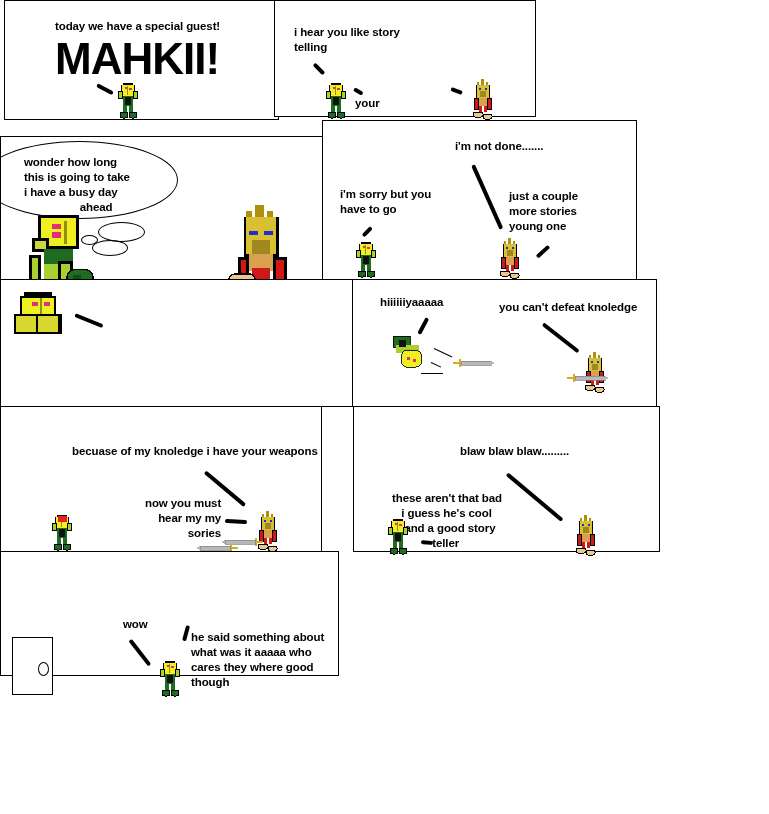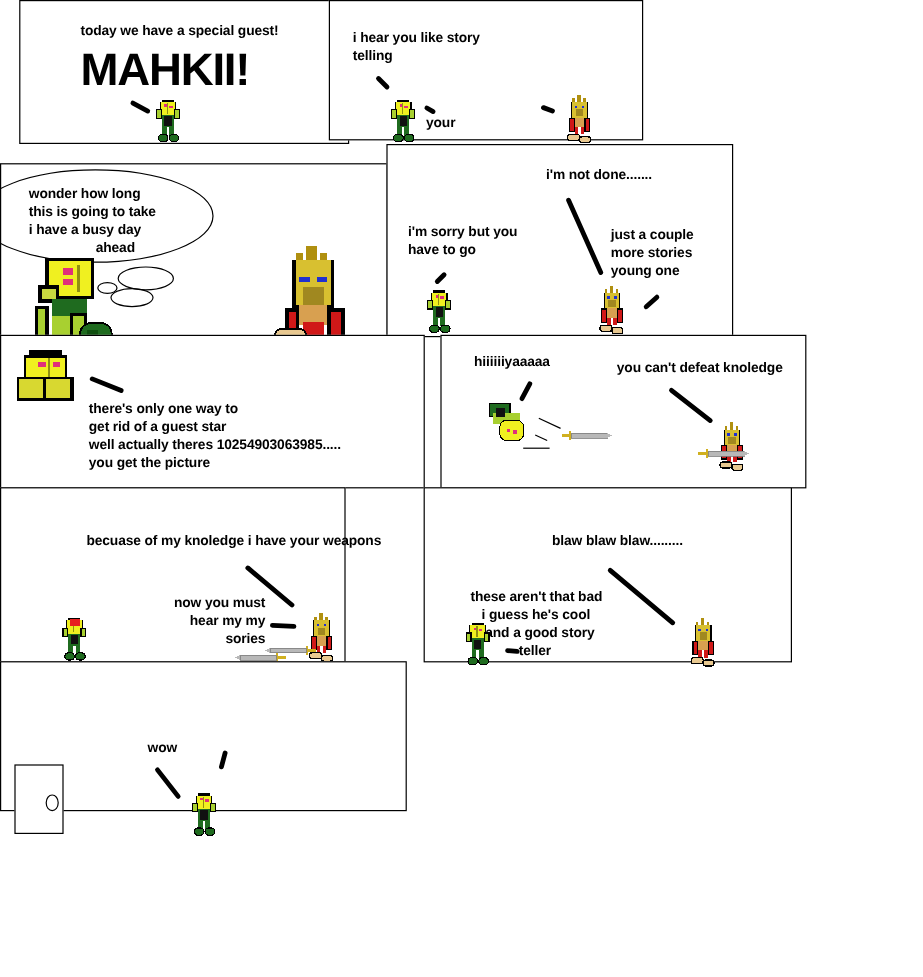--- a/index.html
+++ b/index.html
@@ -1,19 +1,19 @@
 <!DOCTYPE html>
 <html><head>
 <meta charset="utf-8">
 <style>
   html, body { margin:0; padding:0; background:#ffffff; }
   body { width:769px; height:814px; position:relative; overflow:hidden; font-family:"Liberation Sans", sans-serif; }
   .panel { position:absolute; border:1px solid #000; background:#fff; box-sizing:border-box; }
   .txt { position:absolute; font-size:11.5px; font-weight:bold; color:#000; line-height:15px; white-space:pre; letter-spacing:-0.1px; }
-  .big { font-size:38px; line-height:40px; font-weight:bold; letter-spacing:-1px; }
+  .big { font-size:44px; line-height:40px; font-weight:bold; letter-spacing:-1px; }
   .stroke { position:absolute; background:#000; height:4px; border-radius:2px; transform-origin:0 50%; }
   .thin { position:absolute; background:#000; height:1px; transform-origin:0 50%; }
   svg.spr { position:absolute; overflow:visible; shape-rendering:crispEdges; }
   .bubble { position:absolute; border:1px solid #000; border-radius:50%; background:transparent; }
   .door { position:absolute; border:1px solid #000; background:#fff; }
   .knob { position:absolute; border:1px solid #000; border-radius:50%; width:9px; height:12px; }
 </style>
 </head>
 <body>
 
@@ -61,21 +61,21 @@
 
     <g id="sword">
       <rect x="0" y="3" width="7" height="2" fill="#d0b020"></rect>
       <rect x="6" y="0" width="2" height="8" fill="#d0b020"></rect>
       <rect x="8" y="2" width="30" height="4" fill="#b8b8b8" stroke="#808080" stroke-width="0.7"></rect>
       <polygon points="38,2 42,4 38,6" fill="#b8b8b8"></polygon>
     </g>
   </defs>
 </svg>
 
-<div class="panel" style="left:16px;top:0;width:275px;height:120px;">
+<div class="panel" style="left:4px;top:0;width:275px;height:120px;">
   <div class="txt" style="left:50px;top:18px;">today we have a special guest!</div>
   <div class="txt big" style="left:50px;top:38px;">MAHKII!</div>
   <div class="stroke" style="left:92px;top:82px;width:18px;transform:rotate(28deg);"></div>
   <svg class="spr" style="left:112px;top:82px;" width="24" height="38">
       <use href="#mahkii"></use>
     </svg>
 </div>
 
 <div class="panel" style="left:274px;top:0;width:262px;height:117px;">
   <div class="txt" style="left:19px;top:24px;">i hear you like story
@@ -132,21 +132,21 @@
     <rect x="5" y="19" width="2" height="8" fill="#d01818"></rect>
     <rect x="16" y="18" width="5" height="12" fill="#000"></rect>
     <rect x="17" y="19" width="3" height="10" fill="#d01818"></rect>
     <rect x="9" y="22" width="6" height="8" fill="#d01818"></rect>
     <rect x="1" y="24" width="9" height="7" rx="2" fill="#e8c890" stroke="#000" stroke-width="0.5"></rect>
     <rect x="3" y="26" width="1" height="4" fill="#a88850"></rect>
     <rect x="6" y="26" width="1" height="4" fill="#a88850"></rect>
   </svg>
 </div>
 
-<div class="panel" style="left:322px;top:120px;width:289px;height:161px;">
+<div class="panel" style="left:322px;top:120px;width:315px;height:161px;">
   <div class="txt" style="left:132px;top:18px;">i'm not done.......</div>
   <div class="stroke" style="left:150px;top:42px;width:70px;transform:rotate(66deg);"></div>
   <div class="txt" style="left:17px;top:66px;">i'm sorry but you
 have to go</div>
   <div class="stroke" style="left:40px;top:113px;width:12px;transform:rotate(-45deg);"></div>
   <svg class="spr" style="left:32px;top:121px;" width="24" height="38">
       <use href="#mahkii"></use>
     </svg>
   <div class="txt" style="left:186px;top:68px;">just a couple
 more stories
@@ -163,27 +163,23 @@
     <rect x="3" y="2" width="18" height="14" fill="#000"></rect>
     <rect x="4" y="3" width="16" height="12" fill="#f0f020"></rect>
     <rect x="9" y="5" width="3" height="2" fill="#e0307a"></rect>
     <rect x="15" y="5" width="3" height="2" fill="#e0307a"></rect>
     <rect x="13" y="3" width="1" height="11" fill="#909010"></rect>
     <rect x="0" y="11" width="24" height="10" fill="#000"></rect>
     <rect x="1" y="12" width="10" height="8" fill="#d8d830"></rect>
     <rect x="12" y="12" width="10" height="8" fill="#d8d830"></rect>
   </svg>
   <div class="stroke" style="left:74px;top:33px;width:30px;transform:rotate(22deg);"></div>
-  <div class="txt" style="left:73px;top:54px;">there's only one way to
-get rid of a guest star
-well actually theres 10254903063985.....
-you get the picture</div>
-</div>
-
-<div class="panel" style="left:352px;top:279px;width:305px;height:128px;margin-left:15px;">
+</div>
+
+<div class="panel" style="left:352px;top:279px;width:305px;height:128px;">
   <div class="txt" style="left:27px;top:15px;">hiiiiiiyaaaaa</div>
   <div class="stroke" style="left:66px;top:52px;width:18px;transform:rotate(-62deg);"></div>
   <svg class="spr" style="left:40px;top:56px;" width="34" height="34" viewBox="0 0 24 24" preserveAspectRatio="none">
     <rect x="0" y="0" width="12" height="8" fill="#1f6b1f" stroke="#000" stroke-width="0.6"></rect>
     <rect x="2" y="6" width="16" height="6" fill="#a8d030"></rect>
     <rect x="6" y="10" width="14" height="12" rx="4" fill="#f0f020" stroke="#000" stroke-width="0.6"></rect>
     <rect x="10" y="15" width="2" height="2" fill="#e0307a"></rect>
     <rect x="14" y="16" width="2" height="2" fill="#e0307a"></rect>
     <rect x="4" y="3" width="5" height="5" fill="#111"></rect>
   </svg>
@@ -196,21 +192,21 @@
   <div class="txt" style="left:146px;top:20px;">you can't defeat knoledge</div>
   <div class="stroke" style="left:190px;top:42px;width:45px;transform:rotate(38deg);"></div>
   <svg class="spr" style="left:230px;top:72px;" width="24" height="42">
       <use href="#sage"></use>
     </svg>
   <svg class="spr" style="left:214px;top:94px;" width="42" height="8">
       <use href="#sword"></use>
     </svg>
 </div>
 
-<div class="panel" style="left:0;top:406px;width:288px;height:146px;">
+<div class="panel" style="left:0;top:406px;width:322px;height:146px;">
   <div class="txt" style="left:71px;top:37px;">becuase of my knoledge i have your weapons</div>
   <div class="stroke" style="left:204px;top:63px;width:52px;transform:rotate(40deg);"></div>
   <div class="txt" style="left:144px;top:89px;text-align:right;">now you must
 hear my my
 sories</div>
   <div class="stroke" style="left:224px;top:112px;width:22px;transform:rotate(3deg);"></div>
   <svg class="spr" style="left:50px;top:108px;" width="24" height="38">
     <use href="#mahkii"></use>
     <rect x="7" y="1" width="9" height="6" fill="#e82020"></rect>
   </svg>
@@ -244,16 +240,20 @@
       <use href="#sage"></use>
     </svg>
 </div>
 
 <div class="panel" style="left:0;top:551px;width:339px;height:125px;">
   <div class="door" style="left:11px;top:85px;width:39px;height:56px;"></div>
   <div class="knob" style="left:37px;top:110px;"></div>
   <div class="txt" style="left:122px;top:65px;">wow</div>
   <div class="stroke" style="left:129px;top:86px;width:32px;transform:rotate(52deg);"></div>
   <div class="stroke" style="left:183px;top:87px;width:16px;transform:rotate(-75deg);"></div>
+  <div class="txt" style="left:190px;top:78px;">he said something about
+what was it aaaaa who
+cares they where good
+though</div>
   <svg class="spr" style="left:158px;top:109px;" width="24" height="38">
       <use href="#mahkii"></use>
     </svg>
 </div>
 
 </body></html>

